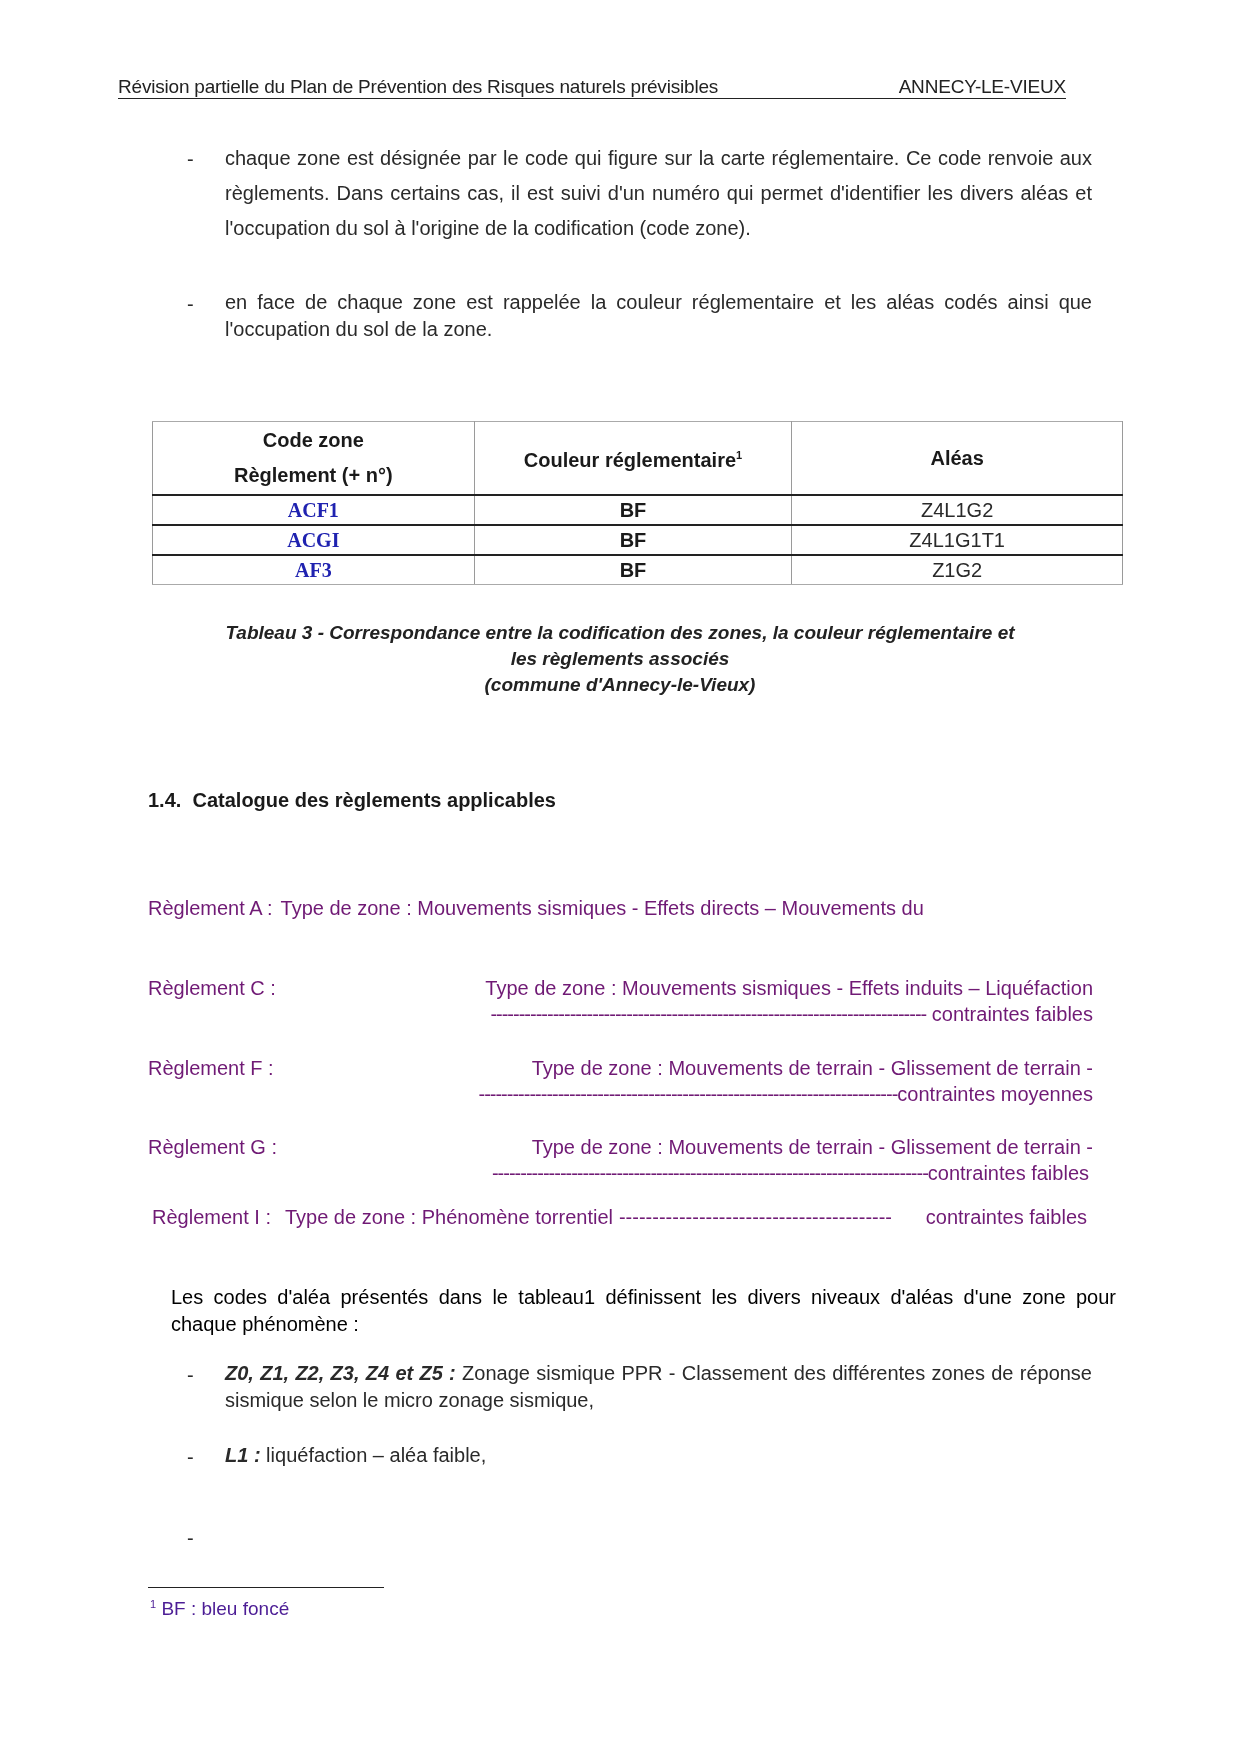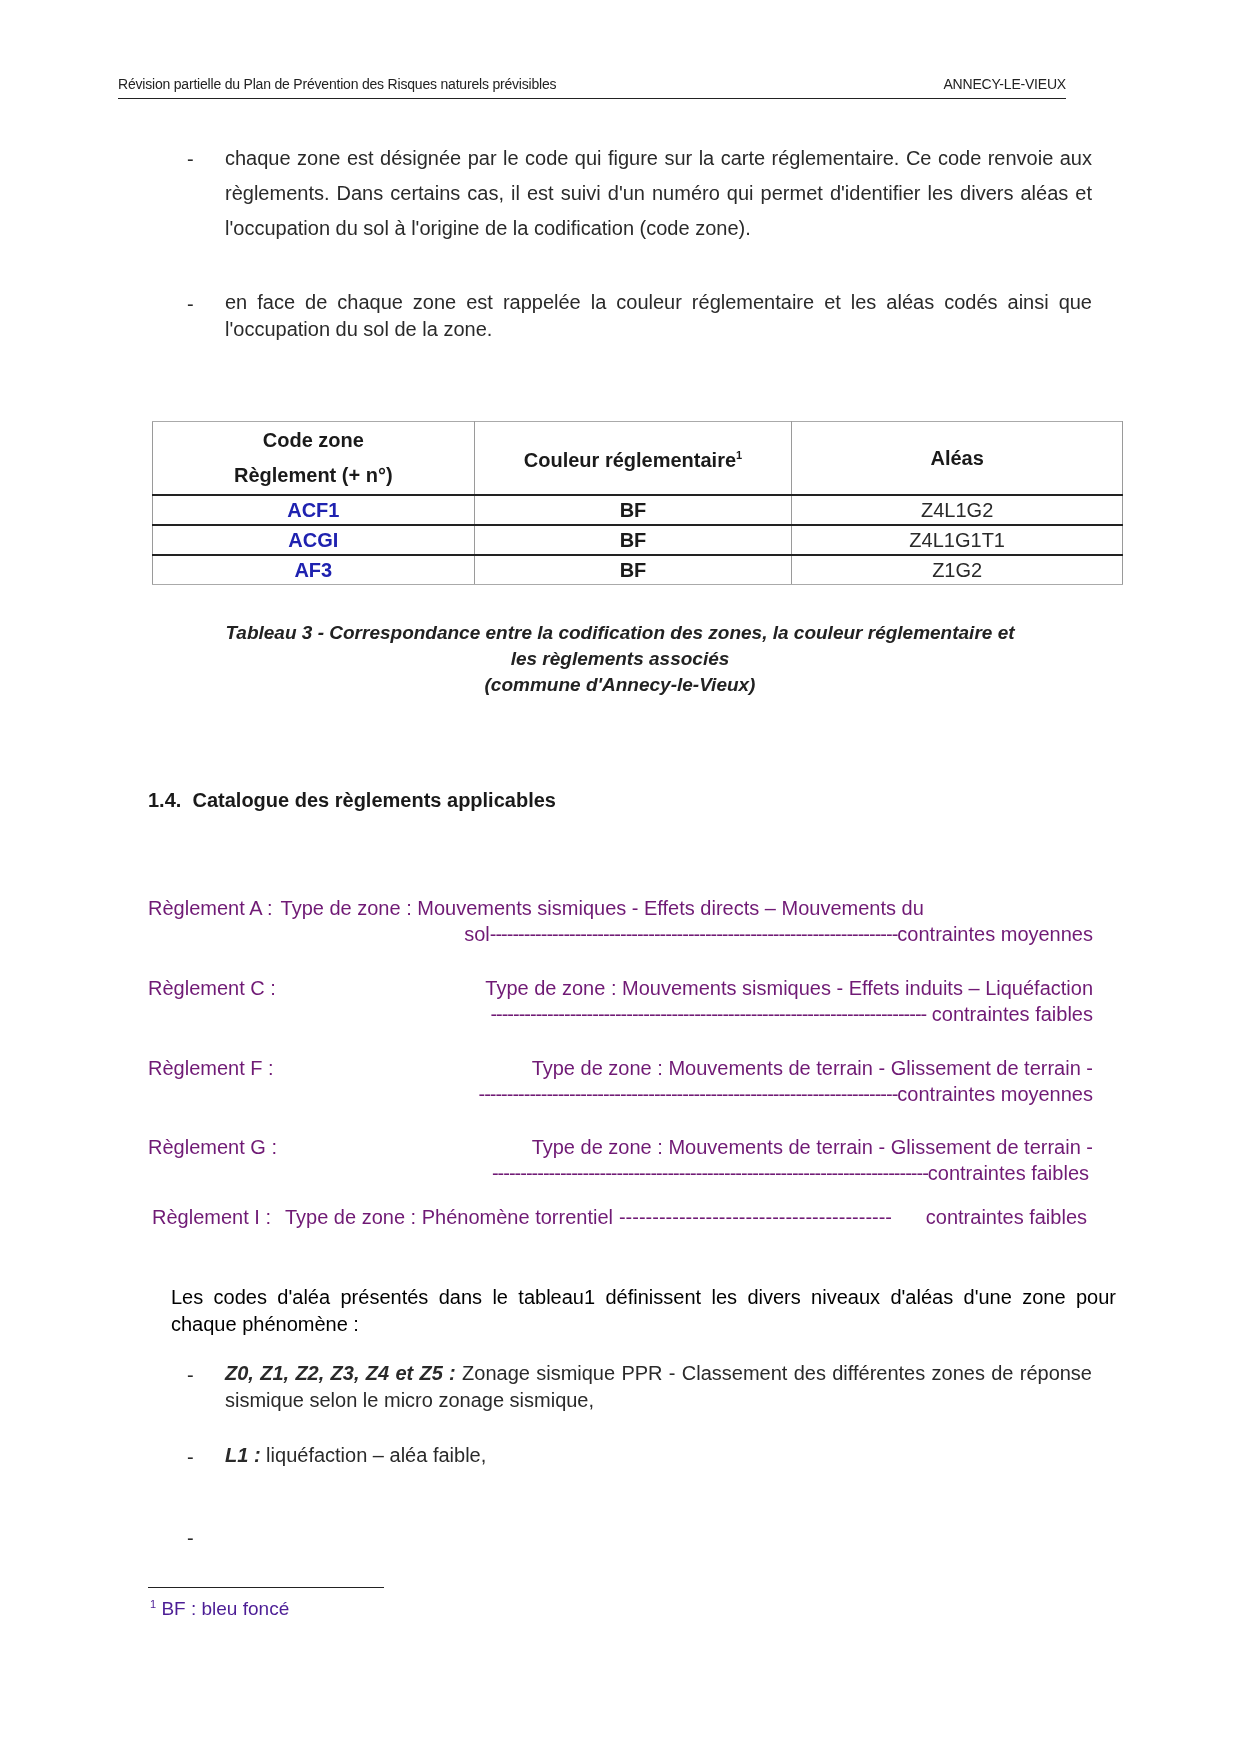--- a/index.html
+++ b/index.html
@@ -4,21 +4,21 @@
 <style>
   html, body { margin: 0; padding: 0; background: #ffffff; }
   body {
     width: 1240px; height: 1754px; position: relative; overflow: hidden;
     font-family: "Liberation Sans", sans-serif; color: #1a1a1a;
   }
   .abs { position: absolute; }
   .header {
     left: 118px; top: 76px; width: 948px; height: 22px;
     border-bottom: 1.5px solid #222;
-    font-size: 14px; color: #222; letter-spacing: -0.2px;
+    font-size: 19px; color: #222; letter-spacing: -0.2px;
   }
   .header .left { position: absolute; left: 0; top: 0; }
   .header .right { position: absolute; right: 0; top: 0; }
 
   .bullet { left: 187px; width: 905px; font-size: 20px; color: #2a2a2a; }
   .bullet .dash { position: absolute; left: -0px; top: 0; width: 20px; }
   .bullet .txt { position: absolute; left: 38px; right: 0; top: 0; text-align: justify; }
   .b1 .txt { line-height: 35px; top: -7px; }
   .b2 .txt { line-height: 27px; top: -4px; }
 
@@ -27,21 +27,21 @@
     border-collapse: collapse; font-size: 20px;
   }
   table.zones td, table.zones th {
     border-left: 1px solid #9a9a9a; border-right: 1px solid #9a9a9a;
     text-align: center; padding: 0; height: 28px; line-height: 26px;
   }
   table.zones th { font-weight: bold; color: #1a1a1a; height: 72px; line-height: 35px; border-top: 1px solid #aaa; }
   table.zones tr.head th { border-bottom: 2px solid #222; }
   table.zones tr.row td { border-bottom: 2px solid #222; }
   table.zones tr.row.last td { border-bottom: 1px solid #aaa; }
-  td.code { color: #1f22b0; font-weight: bold; }
+  td.code { color: #1f22b0; font-weight: bold; font-family: Liberation Serif, serif; }
   td.color { font-weight: bold; }
   td.alea { color: #2a2a2a; }
   sup { font-size: 11px; }
 
   .caption {
     left: 150px; top: 620px; width: 940px; text-align: center;
     font-size: 19px; font-weight: bold; font-style: italic; line-height: 26px; color: #222;
   }
   .section-title { left: 148px; top: 789px; font-size: 20px; font-weight: bold; color: #1a1a1a; }
 
@@ -115,21 +115,20 @@
 
 <div class="abs section-title">
   <span>1.4.</span>&nbsp;&nbsp;<span>Catalogue des règlements applicables</span>
 </div>
 
 <div class="abs reg" style="top:895px;">
   <div class="l1">
       <span>Règlement A :</span>
       <span style="margin-left:8px;flex:1;display:flex;justify-content:space-between;">Type de zone : Mouvements sismiques - Effets directs – Mouvements du</span>
     </div>
-  <div class="l2" style="padding-left:162px;"><span>sol</span><span class="dots">------------------------------------------------------------------------</span><span>contraintes moyennes</span></div>
 </div>
 <div class="abs reg" style="top:975px;">
   <div class="l1">
       <span>Règlement C :</span>
       <span style="margin-left:0;">Type de zone : Mouvements sismiques - Effets induits – Liquéfaction</span>
     </div>
   <div class="l2" style="padding-left:165px;"><span class="dots">-----------------------------------------------------------------------------</span><span> contraintes faibles</span></div>
 </div>
 <div class="abs reg" style="top:1055px;">
   <div class="l1">

